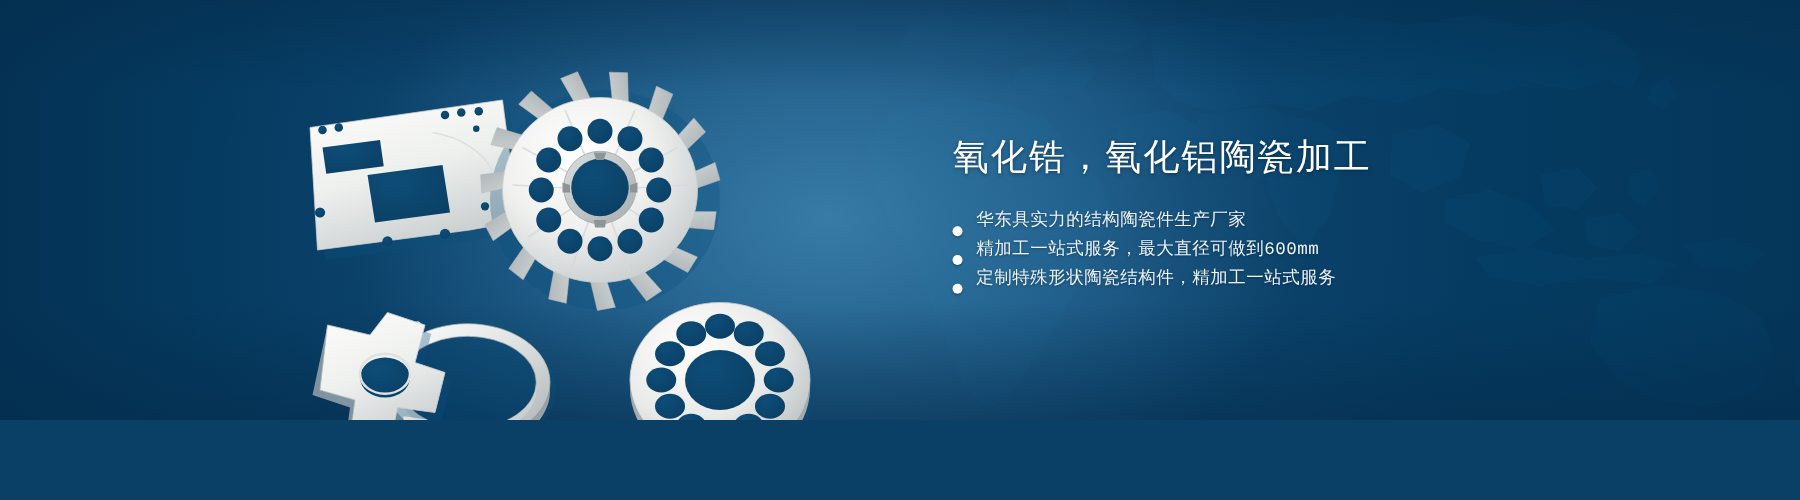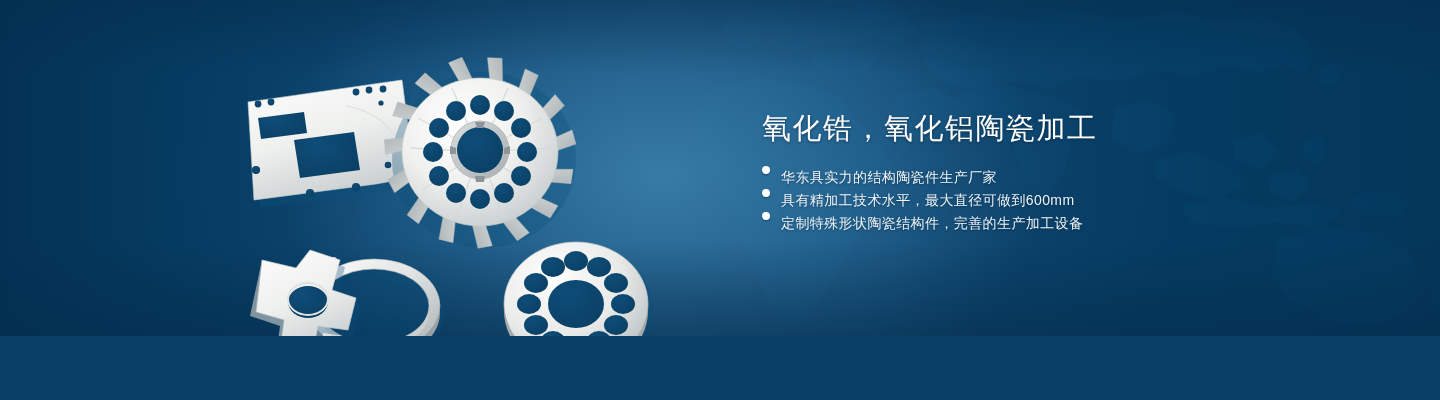--- a/index.html
+++ b/index.html
@@ -10,20 +10,21 @@
   body {
     font-family: "Liberation Sans", "DejaVu Sans", sans-serif;
   }
 
   .banner {
     position: relative;
     width: 1440px;
     height: 336px;
     overflow: hidden;
     background: #c2410c;
+    font-family: Liberation Mono, monospace;
   }
 
   
   .bg-base {
     position: absolute;
     inset: 0;
     background: #064068;
   }
   .bg-glow {
     position: absolute;
@@ -87,21 +88,21 @@
     white-space: nowrap;
     text-shadow: 0 1px 3px rgba(0,26,48,0.55);
   }
   .bullets {
     list-style: none;
     margin: 18px 0 0 0;
     padding: 0;
   }
   .bullet {
     display: flex;
-    align-items: flex-start;
+    align-items: flex-end;
     height: 23px;
     margin-bottom: 0;
   }
   .dot {
     flex: 0 0 auto;
     width: 8px;
     height: 8px;
     border-radius: 50%;
     background: #ffffff;
     margin-right: 11px;
@@ -372,25 +373,25 @@
 
     <ul class="bullets">
 
       <li class="bullet">
         <span class="dot"></span>
         <span class="bullet-text">华东具实力的结构陶瓷件生产厂家</span>
       </li>
 
       <li class="bullet">
         <span class="dot"></span>
-        <span class="bullet-text">具有精加工技术水平，最大直径可做到600mm</span>
+        <span class="bullet-text">精加工一站式服务，最大直径可做到600mm</span>
       </li>
 
       <li class="bullet">
         <span class="dot"></span>
-        <span class="bullet-text">定制特殊形状陶瓷结构件，完善的生产加工设备</span>
+        <span class="bullet-text">定制特殊形状陶瓷结构件，精加工一站式服务</span>
       </li>
 
 
     </ul>
   </div>
 
 </div>
 
 </body></html>

